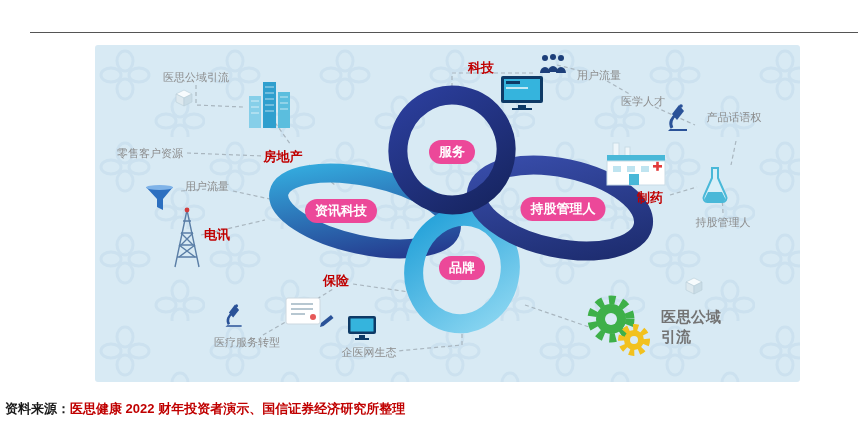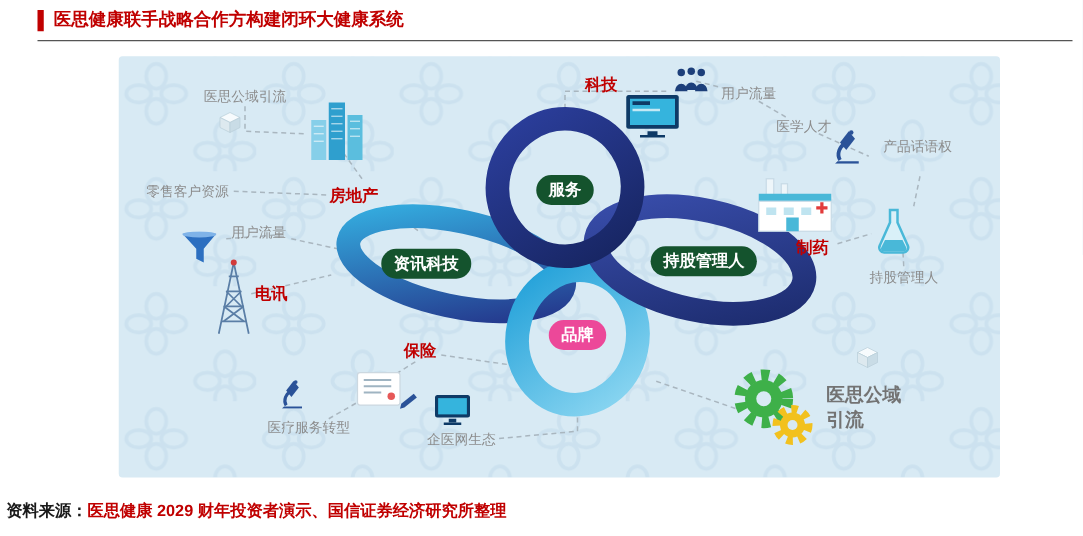--- a/index.html
+++ b/index.html
@@ -9,38 +9,34 @@
   .accent-bar{width:5px;height:17px;background:#c00000;}
   .title{font-size:14px;font-weight:bold;color:#c00000;margin:0;white-space:nowrap;}
   .rule{position:absolute;left:30px;top:32px;width:828px;height:1px;background:#555;}
   .panel{position:absolute;left:95px;top:45px;width:705px;height:337px;background:#d8eaf4;border-radius:3px;}
   .base{position:absolute;left:0;top:0;}
   .node{position:absolute;transform:translate(-50%,-50%);white-space:nowrap;z-index:5;}
   .gray{color:#8c8c8c;font-size:11px;}
   .red{color:#c00000;font-size:13px;font-weight:bold;}
   .pill{position:absolute;transform:translate(-50%,-50%);color:#fff;font-size:13px;font-weight:bold;
         padding:3px 10px;border-radius:13px;z-index:6;white-space:nowrap;}
-  .pill.navy{background:#14532d;}
+  .pill.navy{background:#ec4899;}
   .pill.teal{background:#ec4899;}
   .bignavy{position:absolute;left:566px;top:262px;width:68px;color:#737373;font-weight:bold;
            font-size:15px;line-height:1.3;white-space:normal;z-index:5;}
   .icon{position:absolute;z-index:4;}
   .footer{position:absolute;left:5px;top:400px;font-size:13px;font-weight:bold;white-space:nowrap;}
   .src-label{color:#1a1a1a;}
   .src-text{color:#c00000;}
 </style>
 </head>
 <body>
 
 <div class="page">
 
-  <div class="hdr">
-    <span class="accent-bar"></span>
-    <h1 class="title">医思健康联手战略合作方构建闭环大健康系统</h1>
-  </div>
   <div class="rule"></div>
 
   <div class="panel">
 
     <svg class="base" width="705" height="337" viewBox="0 0 705 337">
       <defs>
         <linearGradient id="gNavy" x1="0" y1="0" x2="1" y2="1">
           <stop offset="0" stop-color="#2c3f9e"></stop>
             <stop offset="1" stop-color="#16245f"></stop>
         </linearGradient>
@@ -250,16 +246,16 @@
 
     <svg class="icon" style="left:590px;top:232px" width="18" height="18" viewBox="0 0 18 18">
       <polygon points="9,1 17,5 9,9 1,5" fill="#f7fbfd" stroke="#b9cfd9" stroke-width="0.6"></polygon>
       <polygon points="1,5 9,9 9,17 1,13" fill="#dde9ef" stroke="#b9cfd9" stroke-width="0.6"></polygon>
       <polygon points="17,5 9,9 9,17 17,13" fill="#c9dce6" stroke="#b9cfd9" stroke-width="0.6"></polygon>
     </svg>
 
   </div>
 
   <div class="footer">
-    <span class="src-label">资料来源：</span><span class="src-text">医思健康 2029 财年投资者演示、国信证券经济研究所整理</span>
+    <span class="src-label">资料来源：</span><span class="src-text">医思健康 2022 财年投资者演示、国信证券经济研究所整理</span>
   </div>
 
 </div>
 
 </body></html>

